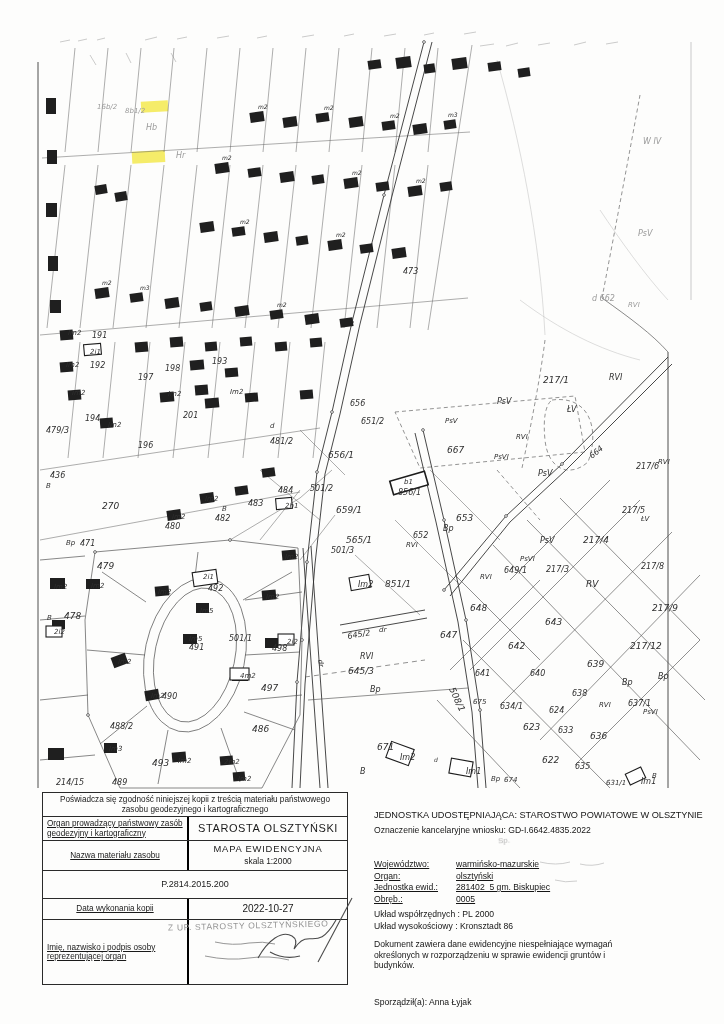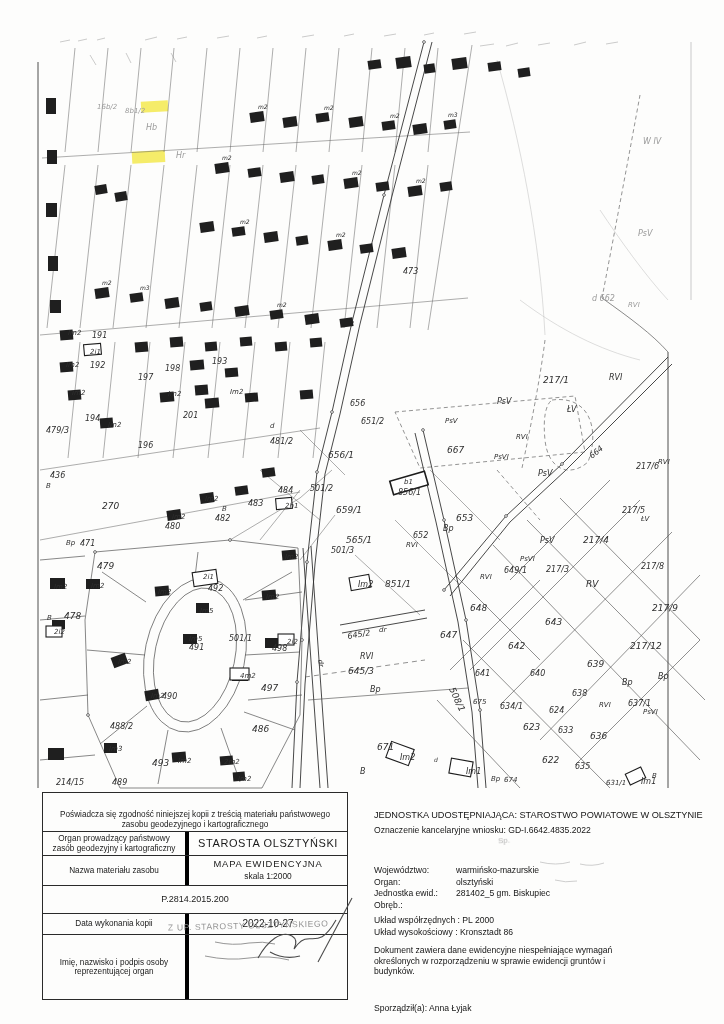--- a/index.html
+++ b/index.html
@@ -7,37 +7,37 @@
         font-family:"Liberation Sans",sans-serif;color:#1a1a1a;padding-left:20px;}
   svg text.ml{font-family:"DejaVu Sans",sans-serif;font-style:italic;fill:#2e2e2e;}
   svg text.ml.faint{fill:#9b9b9b;}
   .mapwrap{position:absolute;left:0;top:0;width:724px;height:792px;}
   
   .cert{position:absolute;left:42px;top:792px;width:304px;border:1.3px solid #2a2a2a;
         font-size:8.2px;line-height:1.15;}
   .cert .row{display:flex;border-top:1px solid #2a2a2a;}
   .cert .row:first-child{border-top:none;}
   .cert .hdr{display:flex;align-items:center;justify-content:center;text-align:center;
-             height:23px;padding:0 6px;margin-top:15px;}
-  .cert .lab{width:146px;border-right:4px solid #000000;display:flex;align-items:center;
-             justify-content:center;text-align:center;padding:2px 4px;box-sizing:border-box;}
+             height:23px;padding:0 6px;}
+  .cert .lab{width:146px;border-right:2px solid #000000;display:flex;align-items:center;
+             justify-content:center;text-align:left;padding:2px 4px;box-sizing:border-box;text-decoration:underline;}
   .cert .val{flex:1;display:flex;flex-direction:column;align-items:center;justify-content:center;
              text-align:center;padding:2px 4px;box-sizing:border-box;}
   .cert .r1{height:23px;} .cert .r2{height:29px;} .cert .r3{height:27px;}
   .cert .r4{height:20px;} .cert .r5{height:64px;}
   .v-big{font-size:11px;letter-spacing:.6px;}
   .v-map{font-size:9.4px;letter-spacing:.8px;}
   .v-sub{font-size:8.4px;margin-top:2px;}
   .stamp1{position:absolute;left:168px;top:920px;width:200px;color:#8e8e8e;font-size:8.6px;
           letter-spacing:.6px;transform:rotate(-1.5deg);opacity:.95;}
   
   .info{position:absolute;left:374px;top:794px;width:346px;font-size:8.6px;color:#151515;}
   .info .l1{font-size:9.2px;margin-top:16px;}
   .info .l2{margin-top:5px;}
-  .fields{margin-top:30px;}
+  .fields{margin-top:24px;text-decoration:underline;}
   .fld{display:flex;line-height:11.5px;}
   .fld .fl{width:82px;} .fld .fv{flex:1;}
   .crs{margin-top:4px;line-height:11.5px;}
   .note{margin-top:7px;width:262px;line-height:10.5px;}
   .author{margin-top:26px;}
   .stamp2{position:absolute;left:498px;top:836px;color:#b5b5b5;font-size:8px;
           transform:rotate(-4deg);filter:blur(.4px);}
   .overlay{position:absolute;left:0;top:790px;width:724px;height:234px;pointer-events:none;}
 </style>
 </head>
@@ -497,20 +497,21 @@
       <div class="fld">
           <span class="fl">Organ:</span>
           <span class="fv">olsztyński</span>
         </div>
       <div class="fld">
           <span class="fl">Jednostka ewid.:</span>
           <span class="fv">281402_5 gm. Biskupiec</span>
         </div>
       <div class="fld">
           <span class="fl">Obręb.:</span>
+          <span class="fv">0005</span>
         </div>
     </div>
     <div class="crs">
       <div>Układ współrzędnych : PL 2000</div>
       <div>Układ wysokościowy : Kronsztadt 86</div>
     </div>
     <div class="note">Dokument zawiera dane ewidencyjne niespełniające wymagań określonych w rozporządzeniu w sprawie ewidencji gruntów i budynków.</div>
     <div class="author">Sporządził(a): Anna Łyjak</div>
   </div>
   <div class="stamp2">Sp.</div>

